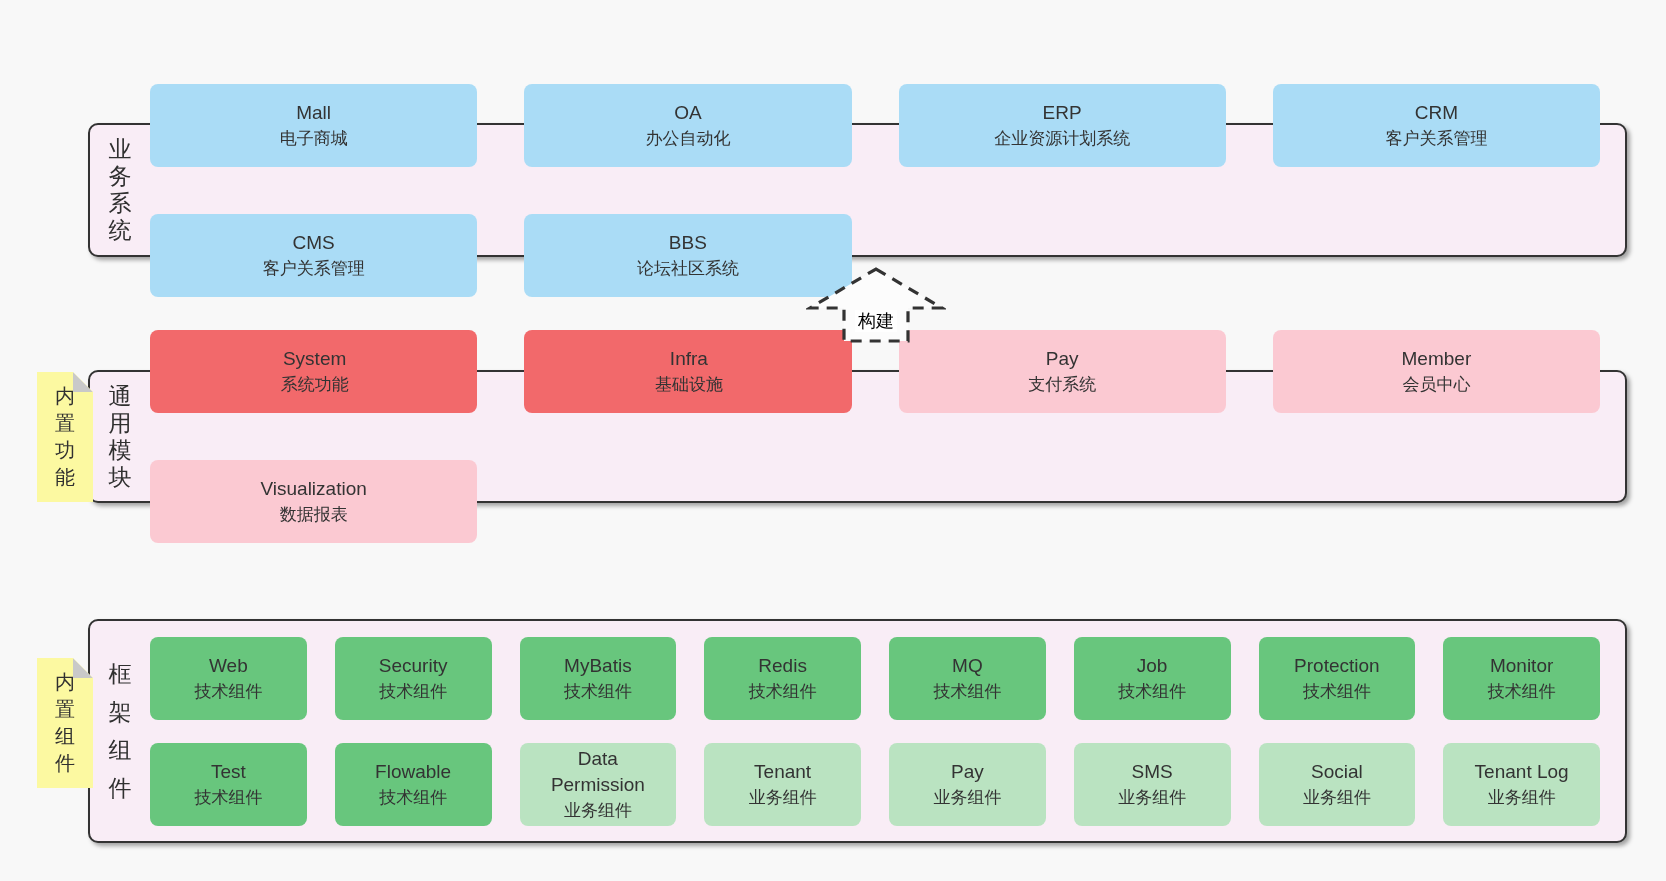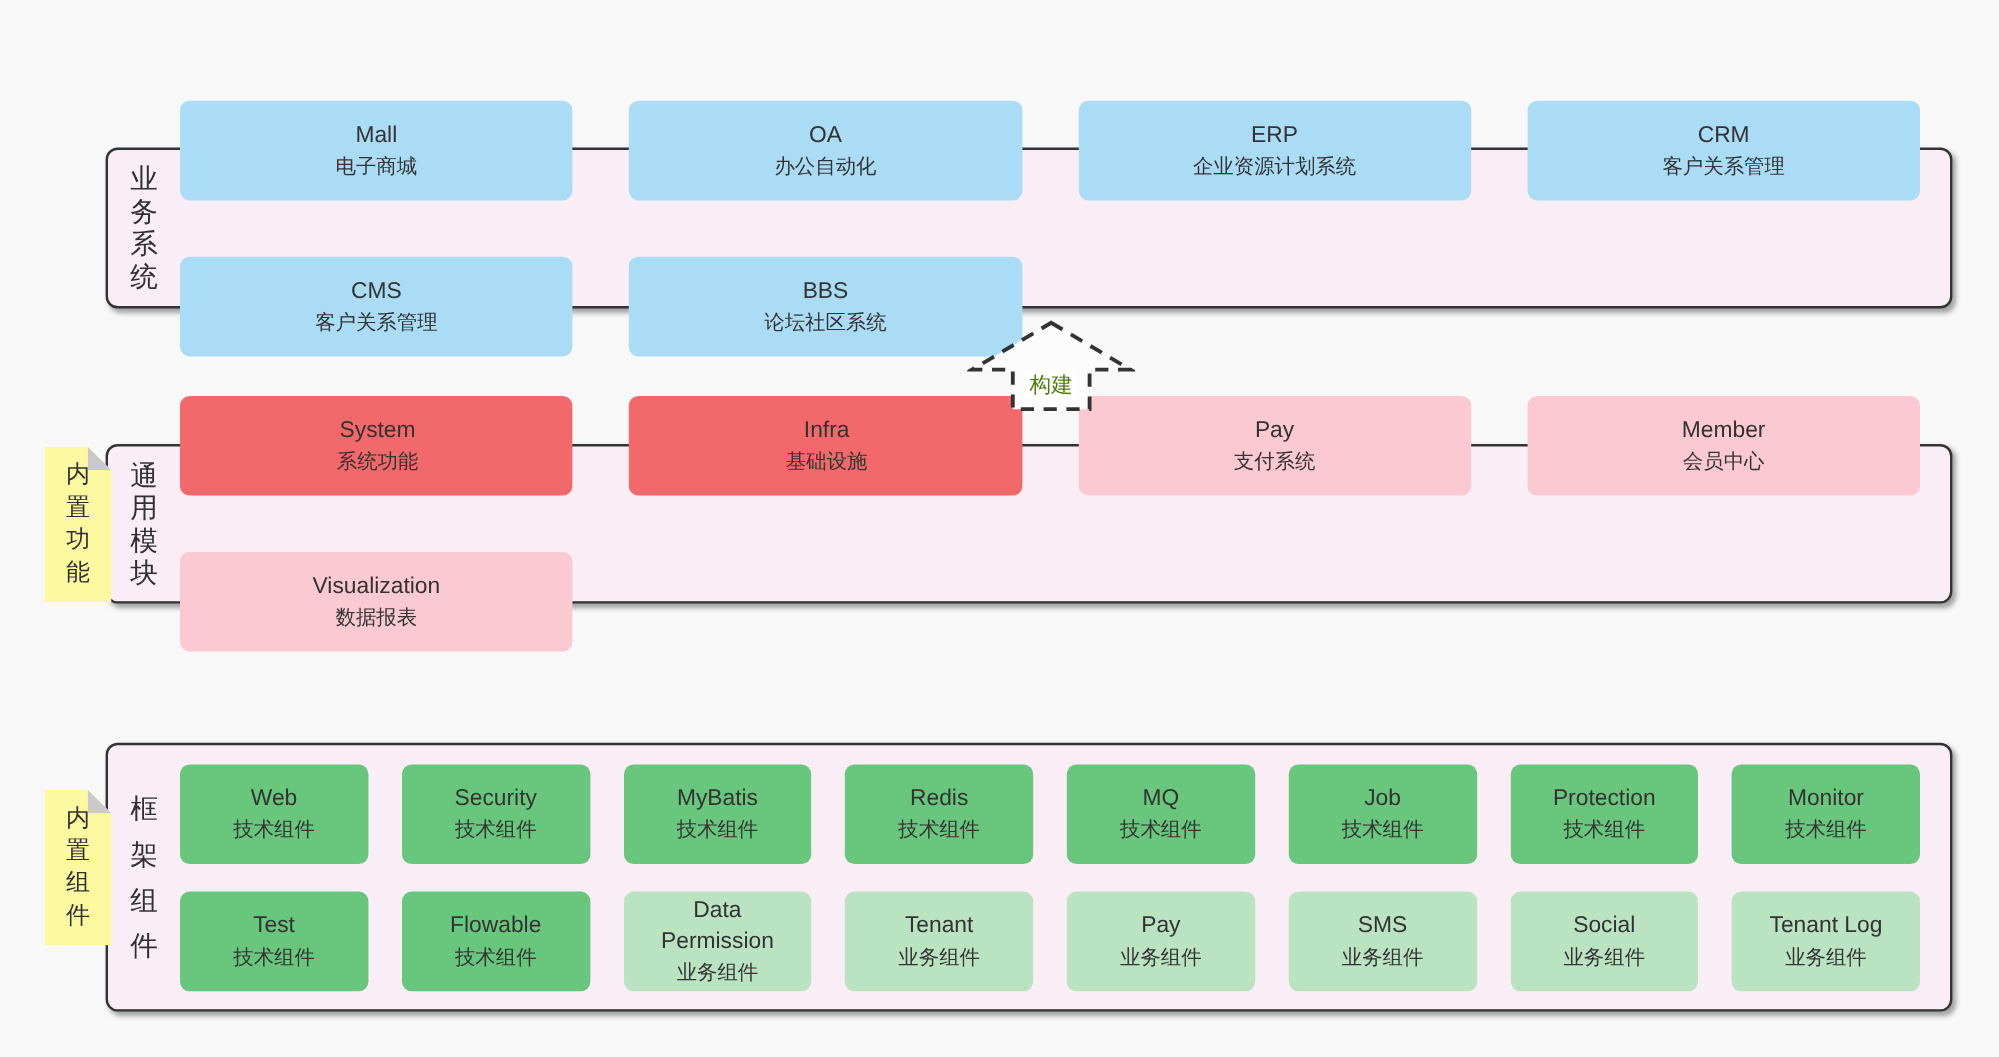--- a/index.html
+++ b/index.html
@@ -55,21 +55,21 @@
   .note-fold{
     position:absolute;top:0;right:0;width:20px;height:20px;
     background:var(--fold,#c9c9c9);
     clip-path:polygon(0 0,100% 100%,0 100%);
   }
   .arrow-up{position:absolute;width:140px;height:78px;}
   .arrow-up svg{position:absolute;inset:0;}
   .arrow-label{
     position:absolute;left:50%;top:44px;transform:translateX(-50%);
     background:#ffffff;padding:0 3px;font-size:18px;line-height:22px;
-    color:#4d7c0f;white-space:nowrap;
+    color:#000000;white-space:nowrap;
   }
 </style>
 </head>
 <body style="--page-bg: #f8f8f8; --container-bg: #f9edf6; --line: #333333; --c-blue: #aadcf6; --c-red: #f2696b; --c-pink: #fbc9d2; --c-green: #68c67d; --c-lightgreen: #bae3c1; --note-bg: #fcf9a1; --fold: #c9c9c9;">
 
 <div class="canvas">
 
   <section class="layer layer-business" id="layer-0" style="top: 123px; height: 134px;">
     <div class="layer-label">
         <span class="vchar">业</span>

